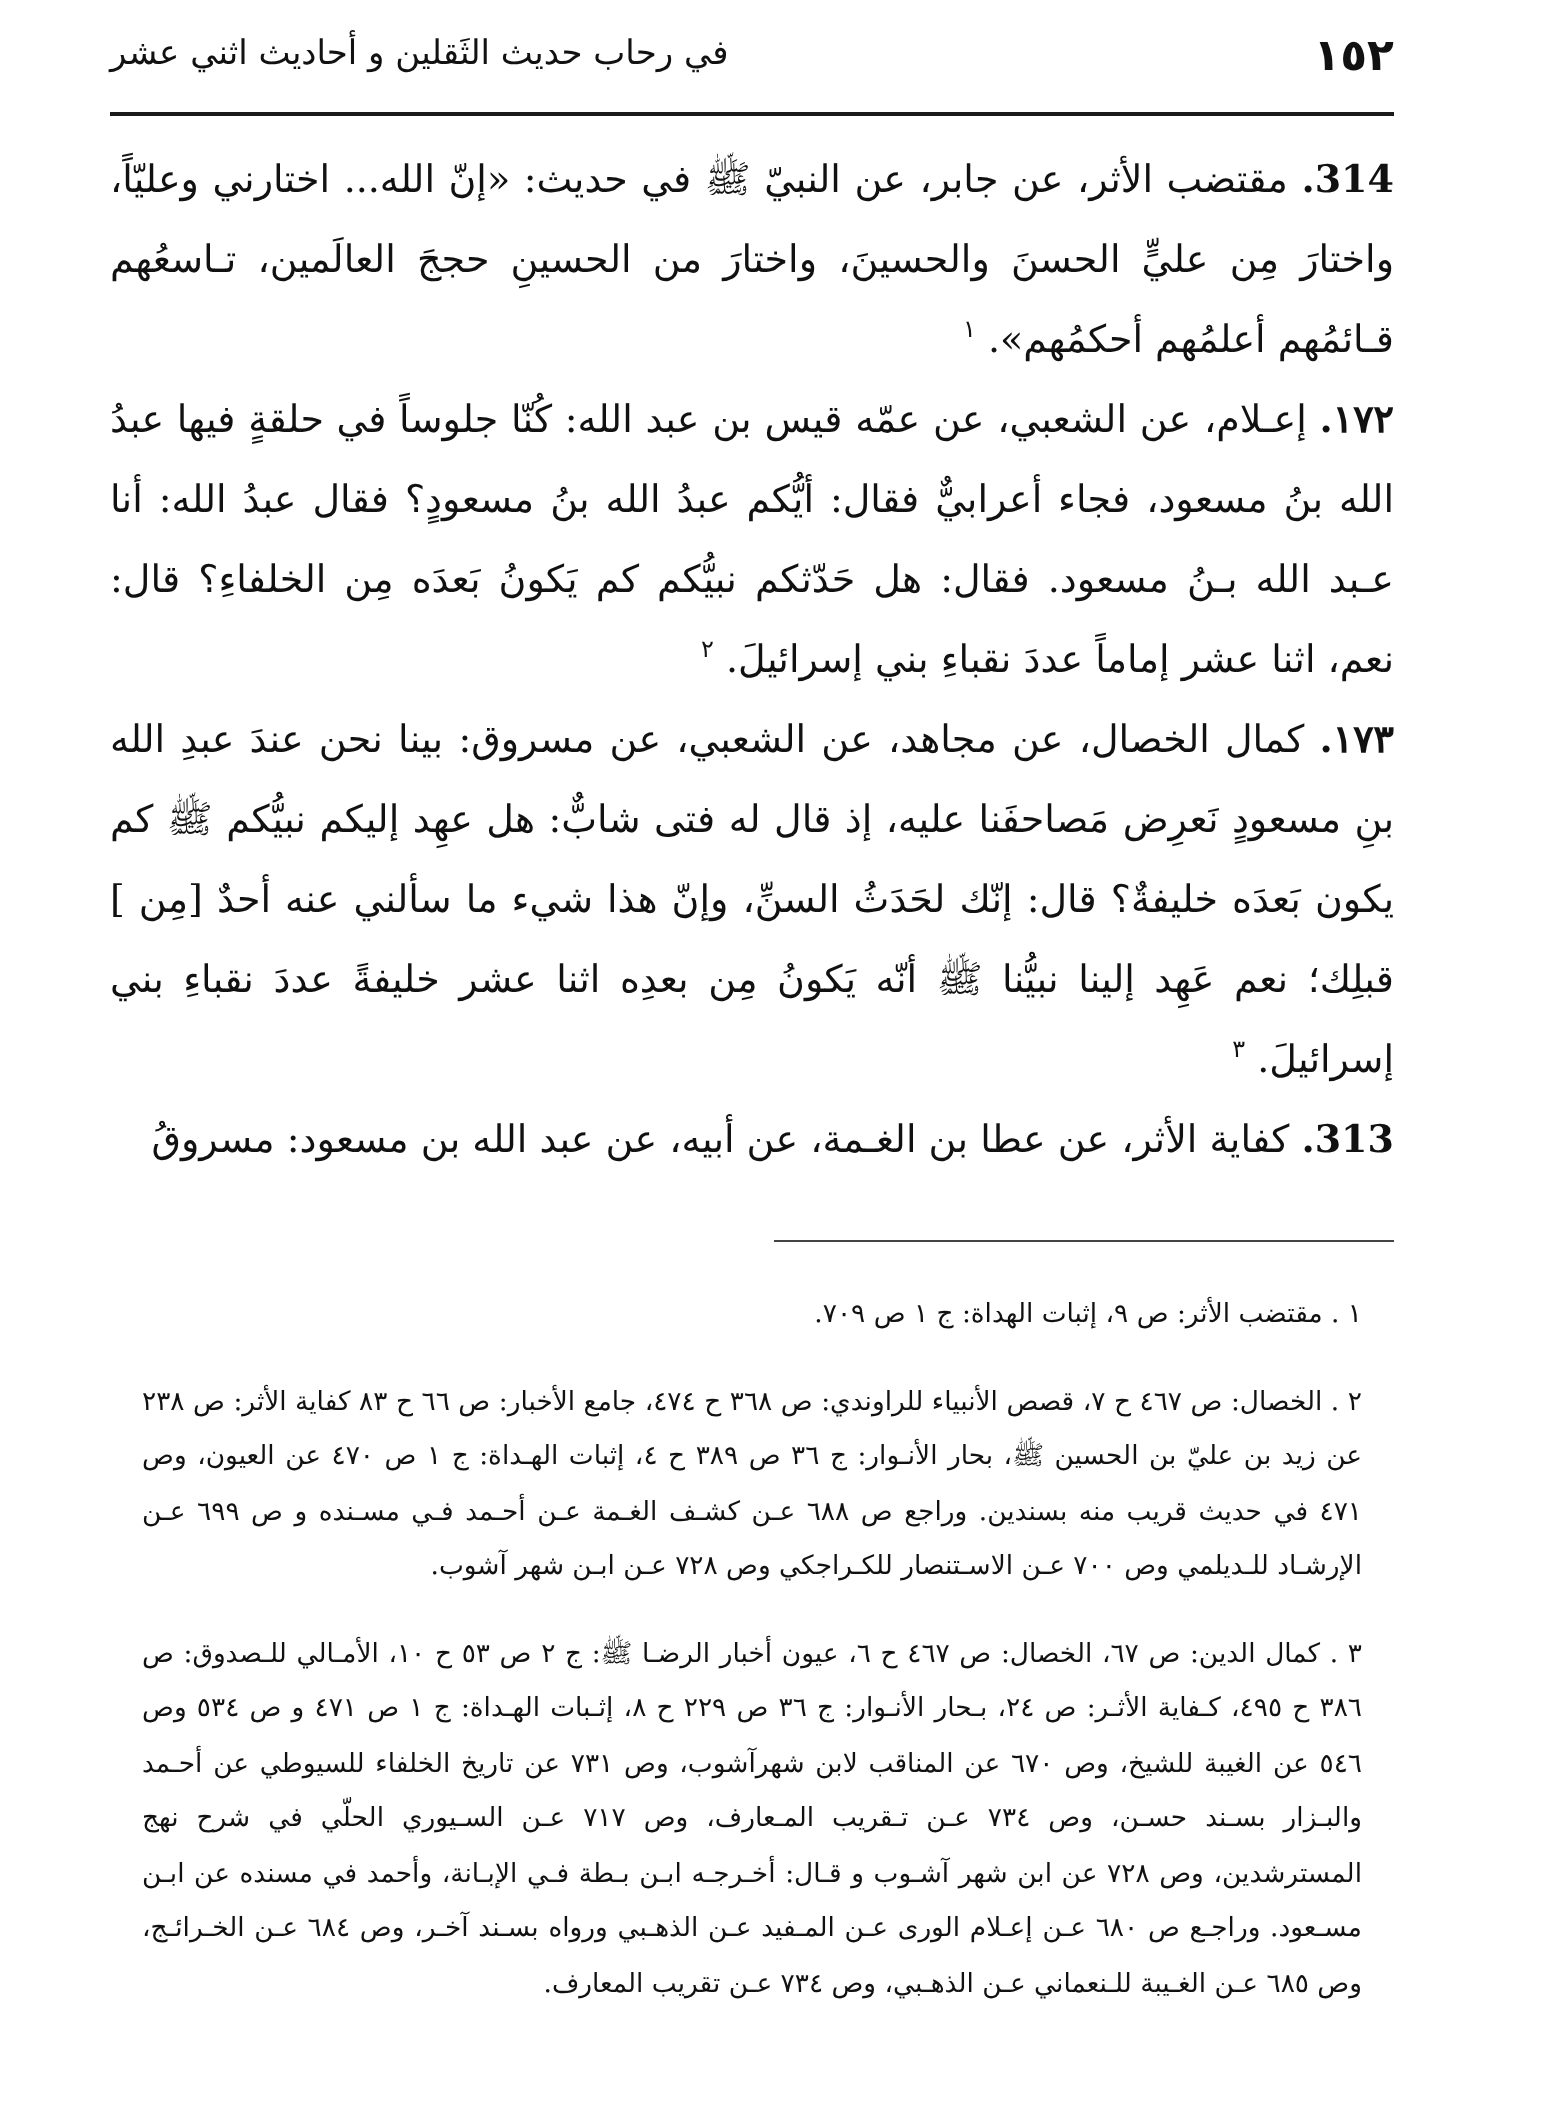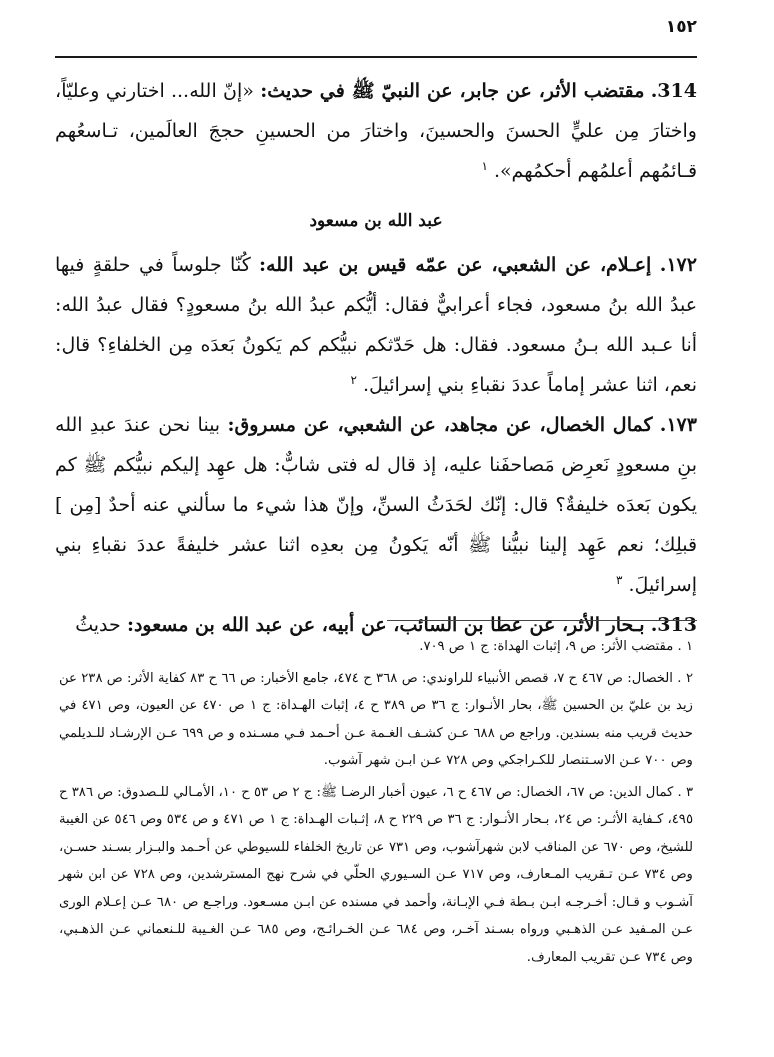--- a/index.html
+++ b/index.html
@@ -39,21 +39,21 @@
       font-size: 17px;
       font-weight: normal;
       white-space: nowrap;
     }
     .page-number {
       position: absolute;
       right: 0;
       top: 4px;
       font-family: "DejaVu Sans", sans-serif;
       font-weight: bold;
-      font-size: 17px;
+      font-size: 22px;
     }
     .head-rule {
       position: absolute;
       top: 56px;
       left: 0;
       width: 642px;
       height: 0;
       border-top: 2px solid #1a1a1a;
     }
     
@@ -68,21 +68,21 @@
       text-align: justify;
       text-align-last: right;
     }
     .hadith {
       margin: 0;
     }
     .hadith .num {
       font-weight: bold;
     }
     .hadith .source {
-      font-weight: bold;
+      font-weight: normal;
     }
     .fn-ref {
       font-size: 12px;
       vertical-align: super;
       line-height: 0;
     }
     .section-heading {
       text-align: center;
       text-align-last: center;
       font-weight: bold;
@@ -103,66 +103,66 @@
       position: absolute;
       top: 628px;
       left: 0;
       width: 642px;
       font-family: "DejaVu Serif", serif;
       font-size: 13.2px;
       line-height: 27.5px;
       text-align: justify;
     }
     .footnote {
-      margin: 4px;
+      margin: 16px;
       padding-right: 0;
     }
     .footnote .fn-num {
       font-weight: normal;
     }
   </style>
 </head>
 <body>
 
 <div class="page">
 
   <div class="running-head">
     <span class="page-number">١٥٢</span>
+    <span class="running-title">في رحاب حديث الثَقلين و أحاديث اثني عشر</span>
   </div>
   <div class="head-rule"></div>
 
   <div class="body-text">
 
     <p class="hadith">
       <span class="num">314</span><span class="num">.</span>
       <span class="source">مقتضب الأثر، عن جابر، عن النبيّ ﷺ في حديث:</span>
       <span>«إنّ الله... اختارني وعليّاً، واختارَ مِن عليٍّ الحسنَ والحسينَ، واختارَ من الحسينِ حججَ العالَمين، تـاسعُهم قـائمُهم أعلمُهم أحكمُهم».</span>
       <span class="fn-ref">١</span>
     </p>
 
-    <div class="section-heading">عبد الله بن مسعود</div>
 
     <p class="hadith">
       <span class="num">١٧٢</span><span class="num">.</span>
       <span class="source">إعـلام، عن الشعبي، عن عمّه قيس بن عبد الله:</span>
       <span>كُنّا جلوساً في حلقةٍ فيها عبدُ الله بنُ مسعود، فجاء أعرابيٌّ فقال: أيُّكم عبدُ الله بنُ مسعودٍ؟ فقال عبدُ الله: أنا عـبد الله بـنُ مسعود. فقال: هل حَدّثكم نبيُّكم كم يَكونُ بَعدَه مِن الخلفاءِ؟ قال: نعم، اثنا عشر إماماً عددَ نقباءِ بني إسرائيلَ.</span>
       <span class="fn-ref">٢</span>
     </p>
 
     <p class="hadith">
       <span class="num">١٧٣</span><span class="num">.</span>
       <span class="source">كمال الخصال، عن مجاهد، عن الشعبي، عن مسروق:</span>
       <span>بينا نحن عندَ عبدِ الله بنِ مسعودٍ نَعرِض مَصاحفَنا عليه، إذ قال له فتى شابٌّ: هل عهِد إليكم نبيُّكم ﷺ كم يكون بَعدَه خليفةٌ؟ قال: إنّك لحَدَثُ السنِّ، وإنّ هذا شيء ما سألني عنه أحدٌ [مِن ] قبلِك؛ نعم عَهِد إلينا نبيُّنا ﷺ أنّه يَكونُ مِن بعدِه اثنا عشر خليفةً عددَ نقباءِ بني إسرائيلَ.</span>
       <span class="fn-ref">٣</span>
     </p>
 
     <p class="hadith">
       <span class="num">313</span><span class="num">.</span>
-      <span class="source">بـحار الأثر، عن عطا بن السائب، عن أبيه، عن عبد الله بن مسعود:</span>
-      <span>حديثُ</span>
+      <span class="source">كفاية الأثر، عن عطا بن الغـمة، عن أبيه، عن عبد الله بن مسعود:</span>
+      <span>مسروقُ</span>
     </p>
 
   </div>
 
   <div class="fn-rule"></div>
 
   <div class="footnotes">
     <p class="footnote">
       <span class="fn-num">١</span><span> . </span><span>مقتضب الأثر: ص ٩، إثبات الهداة: ج ١ ص ٧٠٩.</span>
     </p>

